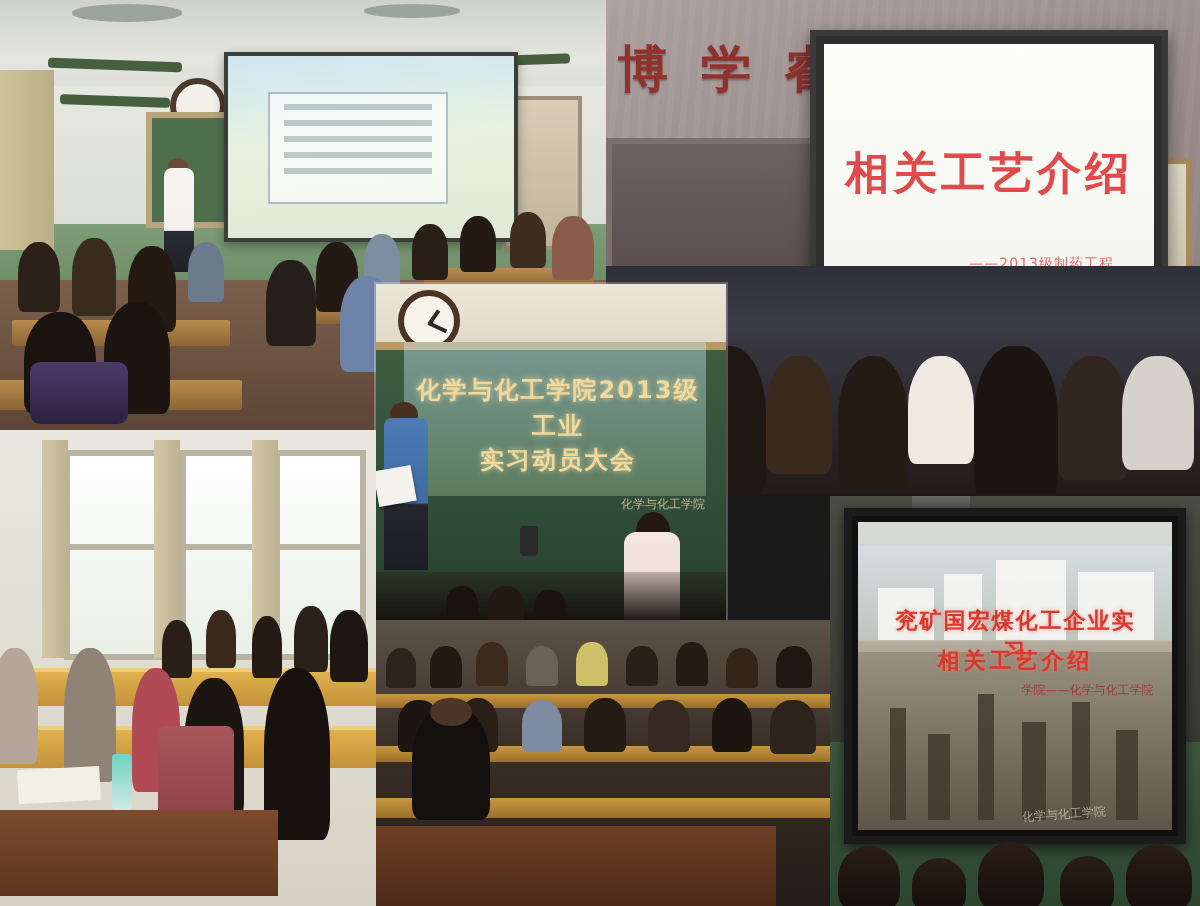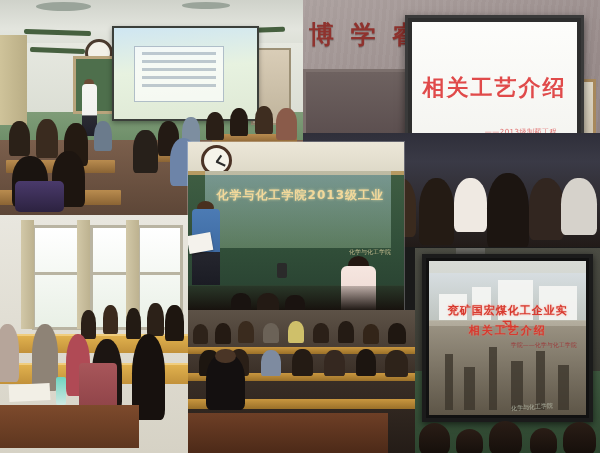--- a/index.html
+++ b/index.html
@@ -77,21 +77,21 @@
   #p2 .speaker{position:absolute;left:36%;bottom:0;width:11%;height:34%;
      background:linear-gradient(180deg,#c9dcef 0%,#b9cfe6 100%);border-radius:5px 5px 0 0;}
   #p2 .speakerHead{position:absolute;left:37.5%;bottom:30%;width:7.2%;height:9%;
      border-radius:50% 50% 44% 44%;background:#4a3327;}
   #p2 .arm{position:absolute;left:46%;bottom:20%;width:8%;height:5%;
      background:#c9dcef;border-radius:3px;transform:rotate(-22deg);}
   #p2 .audience{position:absolute;left:0;bottom:0;width:100%;height:22%;
      background:linear-gradient(180deg,rgba(20,14,12,.05),rgba(18,12,10,.92));}
 
   
-  #p3{left:188px;top:142px;width:216px;height:168px;background:#2d4230;
+  #p3{left:188px;top:142px;width:175px;height:168px;background:#2d4230;
      box-shadow:0 0 0 1px rgba(255,255,255,.25);}
   #p3 .topwall{position:absolute;left:0;top:0;width:100%;height:18%;
      background:linear-gradient(180deg,#ece7d8,#ded9c8);}
   #p3 .clock{position:absolute;left:6%;top:2%;width:25px;height:25px;border-radius:50%;
      background:#f5f3ea;border:3px solid #4a3225;}
   #p3 .clock .h{position:absolute;left:48%;top:22%;width:2px;height:30%;background:#2b2b2b;
      transform-origin:bottom center;transform:rotate(35deg);}
   #p3 .clock .m{position:absolute;left:48%;top:14%;width:1.5px;height:38%;background:#2b2b2b;
      transform-origin:bottom center;transform:rotate(115deg);}
   #p3 .board{position:absolute;left:0;top:17%;width:100%;height:66%;
@@ -284,20 +284,21 @@
     <div class="topwall"></div>
     <div class="clock">
       <div class="h"></div>
       <div class="m"></div>
     </div>
     <div class="board"></div>
     <div class="beam"></div>
 
     <div class="ptitle">
       <div>化学与化工学院2013级工业</div>
+      <div>实习动员大会</div>
     </div>
     <div class="sign">化学与化工学院</div>
 
     <div class="speakerHead"></div>
     <div class="speaker"></div>
     <div class="paper"></div>
 
     <div class="backstuHead"></div>
     <div class="backstu"></div>
     <div class="frontrow"></div>

